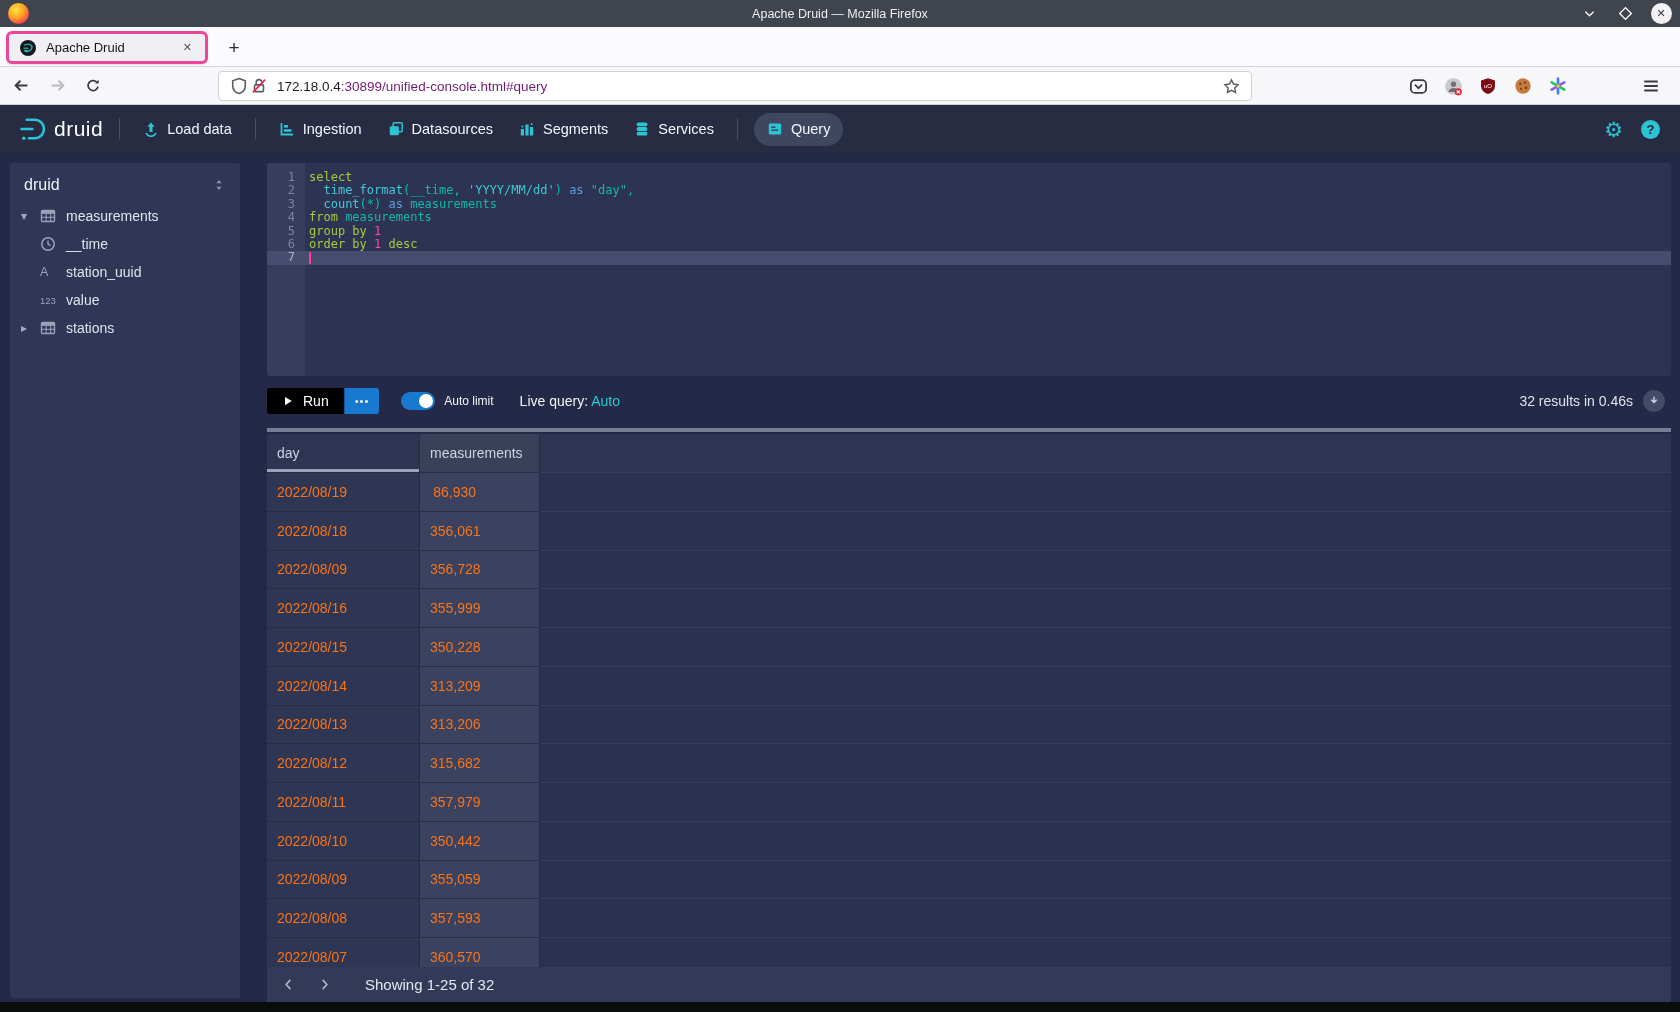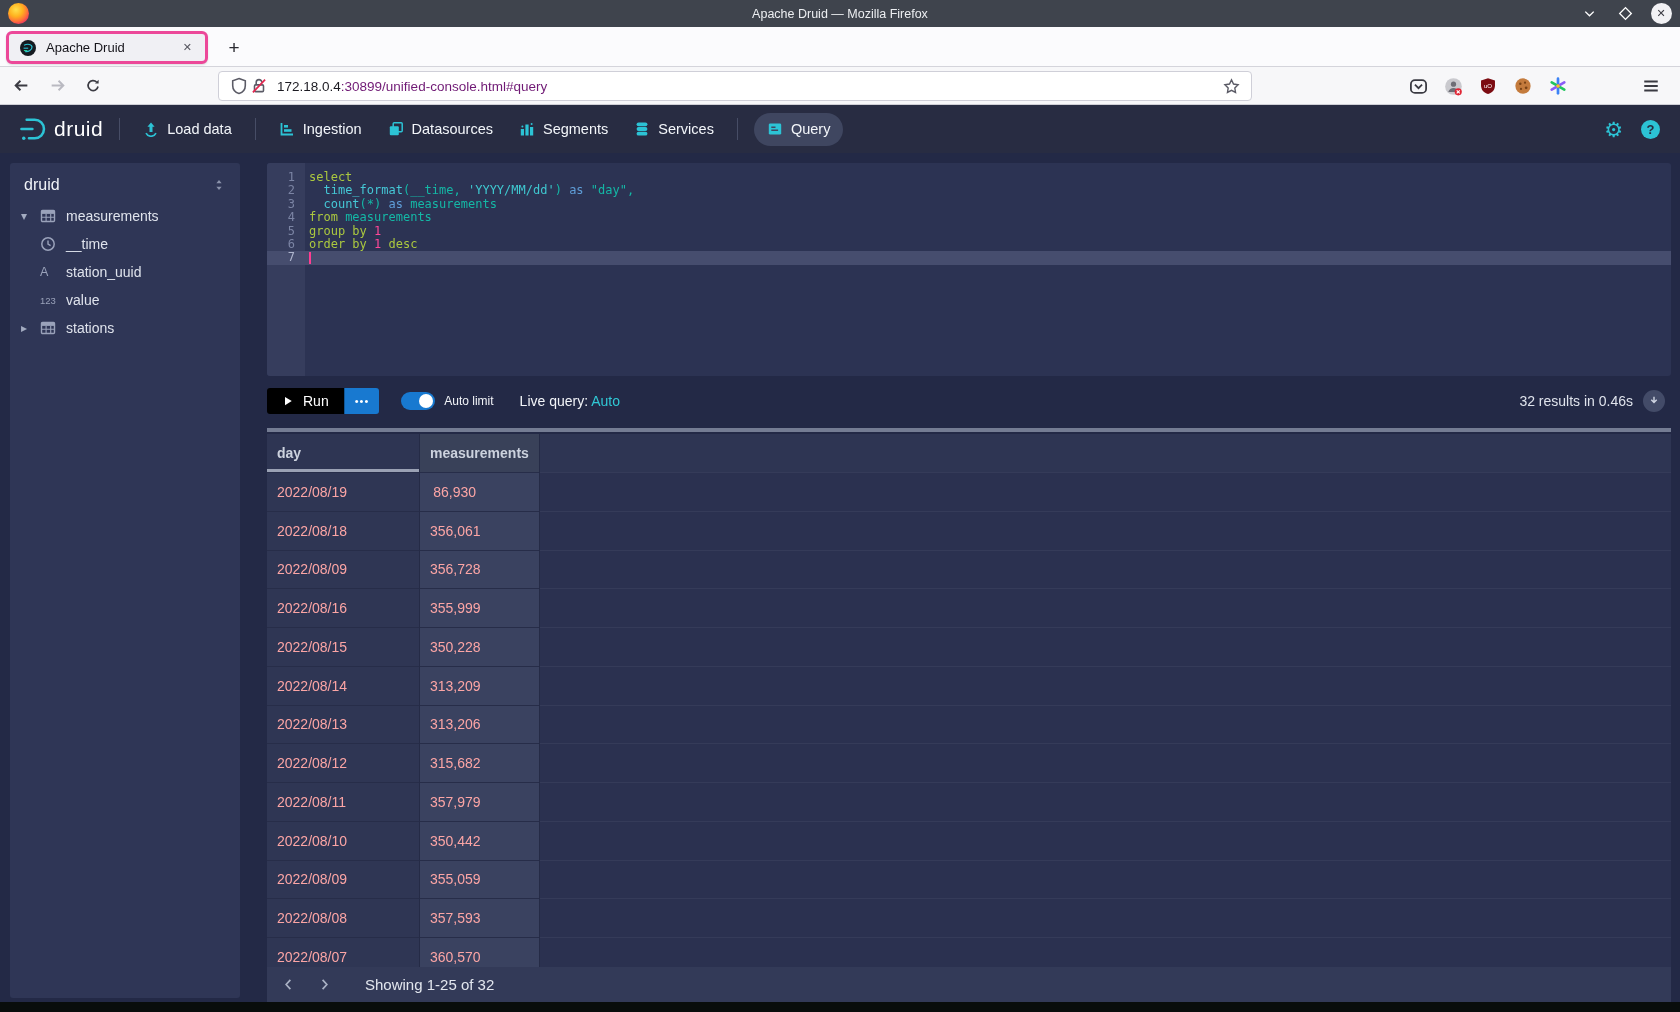--- a/index.html
+++ b/index.html
@@ -89,25 +89,25 @@
   .rb-live .auto { color:#30c8d5; }
   .rb-status { margin-left:auto; display:flex; align-items:center; gap:10px; color:#dfe3ec; font-size:14px; margin-right:6px; }
   .dl-btn { width:22px; height:22px; border-radius:50%; background:#434b68; display:flex; align-items:center; justify-content:center; cursor:pointer; }
 
   .splitter { position:absolute; left:267px; top:428px; width:1404px; height:3.5px; background:#747c93; cursor:row-resize; }
 
   
   .results { position:absolute; left:267px; top:434px; width:1404px; height:533px; overflow:hidden; font-size:14px; }
   .trow { display:flex; height:38.75px; }
   .trow.head { height:39px; }
-  .td { display:flex; align-items:center; padding-left:10px; color:#fca5a5; border-bottom:1px solid #272d49; border-right:1px solid #252b46; }
+  .td { display:flex; align-items:center; padding-left:10px; color:#f97316; border-bottom:1px solid #272d49; border-right:1px solid #252b46; }
   .td.day { width:153px; background:#2f3654; }
   .td.meas { width:120px; background:#3a4260; }
   .td.fill { flex:1; background:#2b3150; border-right:none; border-bottom:1px solid #353b59; }
-  .head .td { color:#ccd2de;font-weight:bold; }
+  .head .td { color:#ccd2de; }
   .head .td.day { background:#2e3553; box-shadow:inset 0 -3px 0 #9aa1b4; }
   .head .td.meas { background:#394159; }
   .head .td.fill { background:#2e3553; border-bottom:1px solid #353b59; }
   .meas .val { display:inline-block; min-width:46px; text-align:right; }
 
   
   .pager { position:absolute; left:267px; top:967px; width:1404px; height:35px; background:#333a58;
     display:flex; align-items:center; }
   .pg-btn { width:30px; height:30px; display:flex; align-items:center; justify-content:center; color:#a9b1c4; margin-left:6px; cursor:pointer; }
   .pg-label { color:#e2e6ee; font-size:15px; margin-left:26px; }

